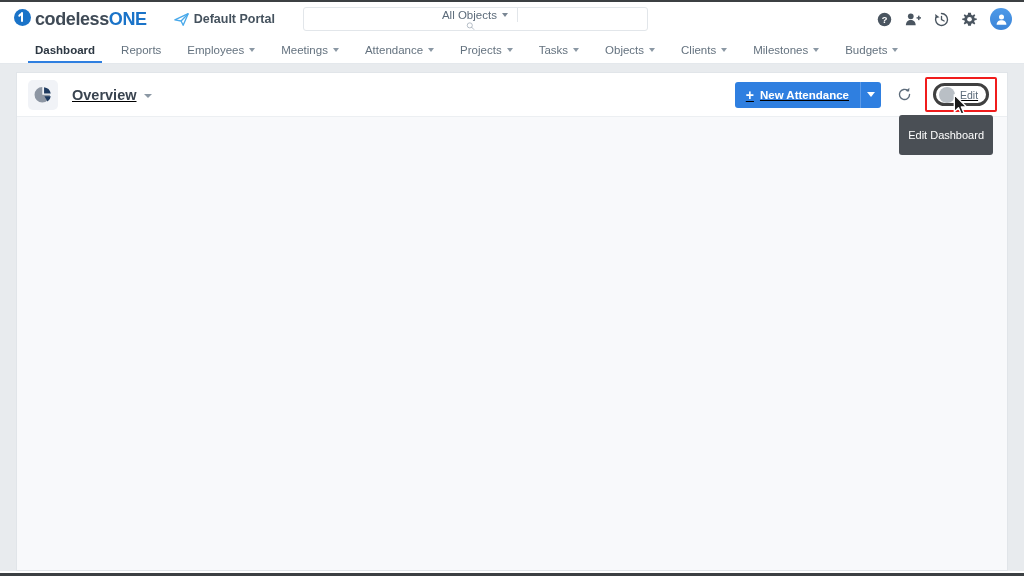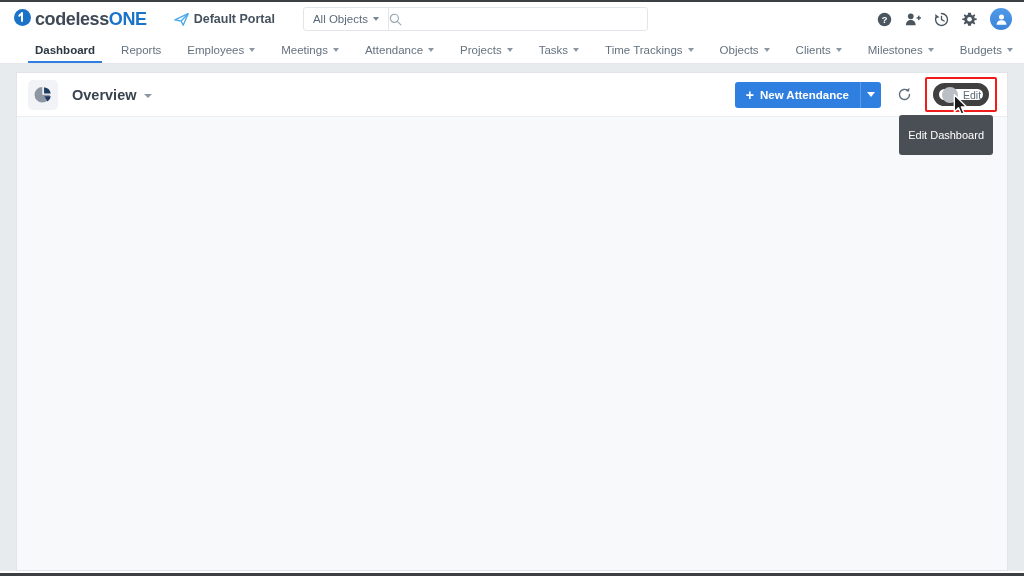--- a/index.html
+++ b/index.html
@@ -59,20 +59,21 @@
   .portal-name {
     font-size: 12.5px; font-weight: bold; color: #45525e;
   }
 
   .searchwrap {
     display: flex; align-items: center;
     margin-left: 28px;
     width: 345px; height: 24px;
     border: 1px solid #e2e6ea; border-radius: 3px;
     background: #fff;
+    flex-direction: column;
   }
   .obj-select {
     display: flex; align-items: center; gap: 5px;
     padding: 0 9px; height: 100%;
     border-right: 1px solid #e2e6ea;
     font-size: 11.5px; color: #5c6b7a; white-space: nowrap;
   }
   .caret {
     width: 0; height: 0;
     border-left: 3.5px solid transparent;
@@ -122,20 +123,21 @@
     height: 2.5px; background: #2f7fe0;
   }
   .tab .caret { border-top-color: #8b98a4; }
 
   
   .page {
     position: relative;
     padding: 8px 16px 0 16px;
     background: #e8ebee;
     height: 507px;
+    text-decoration: underline;
   }
   .card {
     background: #ffffff;
     border: 1px solid #e1e5e9;
     height: 100%;
     display: flex; flex-direction: column;
   }
   .card-head {
     height: 44px;
     display: flex; align-items: center;
@@ -201,21 +203,21 @@
   }
   .redbox {
     position: absolute; left: 0; top: 0; right: 0; bottom: 0;
     border: 2.5px solid #f01c1c;
     border-radius: 2px;
     pointer-events: none;
   }
   .toggle {
     position: relative;
     width: 56px; height: 23px;
-    border: 6px solid #404040;
+    border: 3px solid #404040;
     border-radius: 12px;
     background: #fff;
     display: flex; align-items: center;
     cursor: pointer;
   }
   .knob {
     width: 16px; height: 16px; border-radius: 50%;
     background: #b9bfc5;
     margin-left: 3px; flex: 0 0 auto;
   }
@@ -322,24 +324,20 @@
     <div class="tab">
       <span>Attendance</span>
       <span class="caret"></span>
     </div>
     <div class="tab">
       <span>Projects</span>
       <span class="caret"></span>
     </div>
     <div class="tab">
       <span>Tasks</span>
-      <span class="caret"></span>
-    </div>
-    <div class="tab">
-      <span>Time Trackings</span>
       <span class="caret"></span>
     </div>
     <div class="tab">
       <span>Objects</span>
       <span class="caret"></span>
     </div>
     <div class="tab">
       <span>Clients</span>
       <span class="caret"></span>
     </div>

